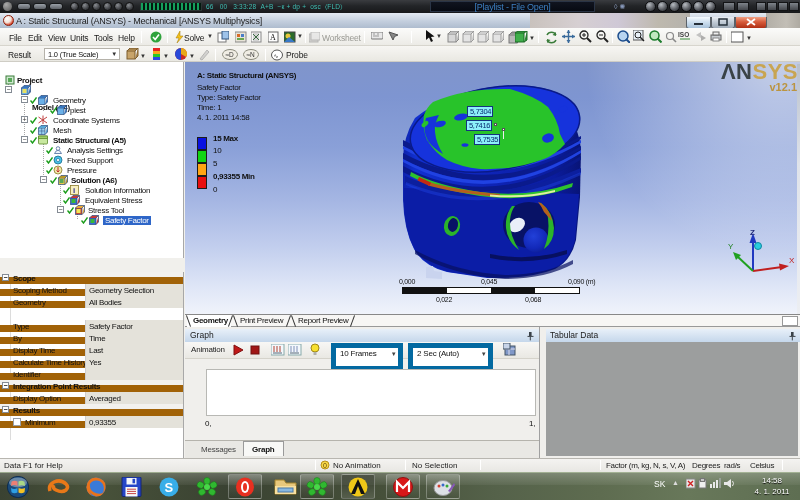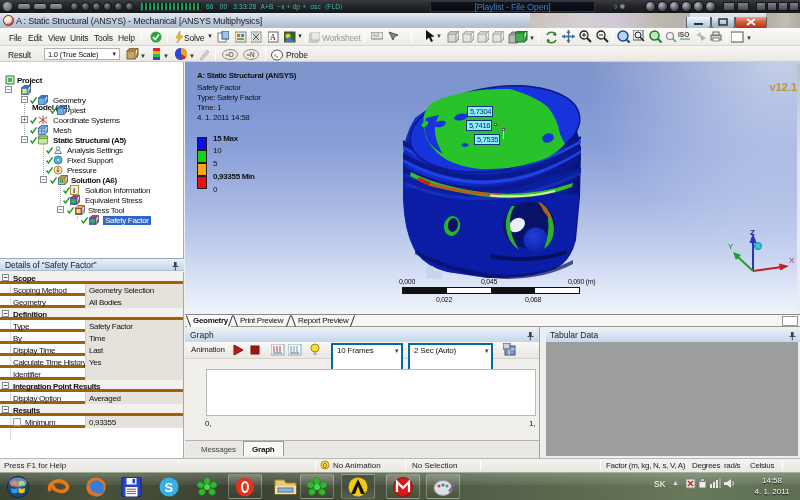--- a/index.html
+++ b/index.html
@@ -40,21 +40,21 @@
 .phdr{position:absolute;left:0;width:184px;height:13px;font-size:8.5px;letter-spacing:-0.1px;line-height:13px;padding-left:5px}
 #ohdr{top:62px;background:linear-gradient(#b9cce9,#8fafdd);color:#fff}
 #dhdr{top:258px;background:linear-gradient(#e8f0f9,#c5d7eb);color:#222;border-top:1px solid #98a8bc;border-bottom:1px solid #aebdd0;height:13px}
 .pin{position:absolute;width:7px;height:9px;font-size:8px}
 .trow{position:absolute;height:10px;font-size:8px;color:#111;letter-spacing:-0.3px;white-space:nowrap}
 .eb{position:absolute;width:7px;height:7px;background:#fff;border:1px solid #848b94;font-size:7px;line-height:5px;text-align:center;color:#333}
 .chk{position:absolute;width:8px;height:8px}
 .ticon{position:absolute;width:9px;height:9px}
 #seltxt{background:#2e66c8;color:#fff;padding:0 2px}
 #details{left:0;top:272px;width:184px;height:186px;background:#fff;border-right:1px solid #a8a8a8}
-.drow{position:absolute;left:0;width:183px;height:12px;border-bottom:3px solid #a16207;font-size:8px;letter-spacing:-0.3px;color:#111}
+.drow{position:absolute;left:0;width:183px;height:12px;border-bottom:7px solid #a16207;font-size:8px;letter-spacing:-0.3px;color:#111}
 .dlab{position:absolute;left:13px;top:2px}
 .dval{position:absolute;left:85px;top:0;width:98px;height:12px;background:#e4e2da;border-left:1px solid #cfcfcf;padding:2px 0 0 3px}
 .dcat{background:#f2f1ee;font-weight:bold}
 
 #viewport{left:185px;top:62px;width:615px;height:252px;
 background:radial-gradient(circle 280px at 97% 0%,rgba(255,255,255,.55),rgba(255,255,255,0) 70%),
 linear-gradient(#8095cb,#7e95d1 14%,#8aa0d8 34%,#a5b6e3 55%,#c3cfee 74%,#e0e7f7 90%,#f0f3fb 100%)}
 #vpline{left:185px;top:62px;width:615px;height:2px;background:#26324f}
 .vtxt{position:absolute;font-size:8px;color:#101010;letter-spacing:-0.3px;white-space:nowrap}
 .cbox{position:absolute;width:10px;height:13px;border:1px solid #1c1c1c}
@@ -65,21 +65,21 @@
 #logover{position:absolute;right:3px;top:19px;font-size:11px;font-weight:bold;color:#bb9440}
 .rlab{position:absolute;font-size:7px;color:#111;letter-spacing:-0.3px}
 
 #vtabs{left:185px;top:314px;width:615px;height:13px;background:#f7f6f4;border-top:1px solid #888;border-bottom:1px solid #999}
 .vtab{position:absolute;top:1px;height:11px;font-size:8px;color:#111;letter-spacing:-0.3px;white-space:nowrap}
 .vsl{position:absolute;top:0px;width:1px;height:12px;background:#333;transform:rotate(20deg)}
 
 #graph{left:185px;top:327px;width:355px;height:131px;background:#f0efec;border-right:1px solid #a0a0a0}
 #ghdr{position:absolute;left:0;top:2px;width:354px;height:13px;background:linear-gradient(#e8f0f9,#c5d7eb);font-size:8.5px;color:#222;line-height:13px;padding-left:5px}
 #gtools{position:absolute;left:0;top:15px;width:354px;height:17px;background:linear-gradient(#f8f7f5,#e9e8e3);border-bottom:1px solid #d5d3cb}
-.combo{position:absolute;height:28px;background:#fff;border:2px solid #0369a1;font-size:8px;color:#111;line-height:12px;padding-left:4px;letter-spacing:-0.2px}
+.combo{position:absolute;height:28px;background:#fff;border:5px solid #0369a1;font-size:8px;color:#111;line-height:12px;padding-left:4px;letter-spacing:-0.2px}
 .carr{position:absolute;width:9px;height:11px;font-size:6px;color:#444;text-align:center;line-height:11px}
 #chart{position:absolute;left:21px;top:42px;width:330px;height:47px;background:#fff;border:1px solid #b8b8b4}
 #gtabs{position:absolute;left:0;top:113px;width:354px;height:18px;background:#e9e8e4;border-top:1px solid #b5b3ac}
 .gtab{position:absolute;top:1px;height:15px;font-size:8px;padding:3px 8px 0 8px;color:#333;letter-spacing:-0.2px}
 
 #tabular{left:541px;top:327px;width:290px;height:131px;background:#f0efec}
 #thdr{position:absolute;left:5px;top:2px;width:254px;height:13px;background:linear-gradient(#e8f0f9,#c5d7eb);font-size:8.5px;color:#222;line-height:13px;padding-left:4px}
 #tbody{position:absolute;left:5px;top:15px;width:252px;height:114px;background:#9c9e9e}
 
 #status{left:0;top:458px;width:800px;height:14px;background:linear-gradient(#f4f3f1,#e8e7e3);border-top:1px solid #b8b6b0;font-size:8px;color:#222}
@@ -587,44 +587,34 @@
  <div class="ticon" style="left:89px;top:140px">
         <svg width="10" height="10">
           <rect x="0.5" y="3" width="6.5" height="6.5" fill="#3868d8" stroke="#2c4c7c" stroke-width="0.7"></rect>
           <path d="M0.5 3 L3 0.5 L9.5 0.5 L7 3 M7 9.5 L9.5 7 L9.5 0.5" fill="#c83838" stroke="#2c4c7c" stroke-width="0.7"></path>
           <rect x="1.5" y="4" width="4" height="4" fill="#38b838"></rect>
         </svg>
       </div>
  <div class="trow" style="left:103px;top:141px"><span id="seltxt">Safety Factor</span></div>
 </div>
 
-<div class="phdr" id="dhdr">Details of “Safety Factor”<span class="pin" style="right:6px;top:0">
-        <svg width="8" height="11" style="display:block;margin-top:2px">
-          <rect x="3" y="1" width="2.6" height="4" fill="#3a4148"></rect>
-          <path d="M1.5 5.4 h6 M4.3 5.4 v4" stroke="#3a4148" stroke-width="1"></path>
-        </svg>
-      </span></div>
 <div class="ab" id="details">
  <div class="ab" style="left:10px;top:0;width:1px;height:168px;background:#dcdcdc"></div>
  <div class="drow dcat" style="top:0px">
         <span class="ab" style="left:2px;top:2px;width:7px;height:7px;background:#fff;border:1px solid #848b94;font-size:7px;line-height:5px;text-align:center">−</span>
         <span class="dlab b">Scope</span>
       </div>
  <div class="drow" style="top:12px">
         <span class="dlab">Scoping Method</span>
         <span class="dval">Geometry Selection</span>
       </div>
  <div class="drow" style="top:24px">
         <span class="dlab">Geometry</span>
         <span class="dval">All Bodies</span>
       </div>
- <div class="drow dcat" style="top:36px">
-        <span class="ab" style="left:2px;top:2px;width:7px;height:7px;background:#fff;border:1px solid #848b94;font-size:7px;line-height:5px;text-align:center">−</span>
-        <span class="dlab b">Definition</span>
-      </div>
  <div class="drow" style="top:48px">
         <span class="dlab">Type</span>
         <span class="dval">Safety Factor</span>
       </div>
  <div class="drow" style="top:60px">
         <span class="dlab">By</span>
         <span class="dval">Time</span>
       </div>
  <div class="drow" style="top:72px">
         <span class="dlab">Display Time</span>
@@ -652,20 +642,21 @@
       </div>
  <div class="drow" style="top:144px">
         <span class="ab" style="left:13px;top:2px;width:8px;height:8px;background:#fff;border:1px solid #9aa0a8"></span>
         <span class="dlab" style="left:25px">Minimum</span>
         <span class="dval">0,93355</span>
       </div>
 </div>
 
 <div class="ab" id="vpline"></div>
 <div class="ab" id="viewport">
+  <div id="logo">ΛN<i>SYS</i></div>
   <div id="logover">v12.1</div>
   <div class="vtxt b" style="left:12px;top:9px">A: Static Structural (ANSYS)</div>
   <div class="vtxt" style="left:12px;top:21px">Safety Factor</div>
   <div class="vtxt" style="left:12px;top:31px">Type: Safety Factor</div>
   <div class="vtxt" style="left:12px;top:41px">Time: 1</div>
   <div class="vtxt" style="left:12px;top:51px">4. 1. 2011 14:58</div>
   <div class="cbox" style="left:12px;top:75px;background:#0a12e0"></div>
   <div class="cbox" style="left:12px;top:88px;background:#12d512"></div>
   <div class="cbox" style="left:12px;top:101px;background:#ffa615"></div>
   <div class="cbox" style="left:12px;top:114px;background:#e81010"></div>
@@ -832,21 +823,21 @@
   <div id="thdr">Tabular Data<span class="pin" style="right:5px;top:0">
           <svg width="8" height="11" style="display:block;margin-top:2px">
             <rect x="3" y="1" width="2.6" height="4" fill="#3a4148"></rect>
             <path d="M1.5 5.4 h6 M4.3 5.4 v4" stroke="#3a4148" stroke-width="1"></path>
           </svg>
         </span></div>
   <div id="tbody"></div>
 </div>
 
 <div class="ab" id="status">
-  <div class="ab" style="left:4px;top:2px">Press F1 for Help</div>
+  <div class="ab" style="left:4px;top:2px">Data F1 for Help</div>
   <div class="ab" style="left:333px;top:2px">No Animation</div>
   <div class="ab" style="left:412px;top:2px">No Selection</div>
   <div class="ab" style="left:606px;top:2px;letter-spacing:-0.3px">Factor (m, kg, N, s, V, A)</div>
       <div class="ab" style="left:692px;top:2px;letter-spacing:-0.3px">Degrees</div>
       <div class="ab" style="left:724px;top:2px;letter-spacing:-0.3px">rad/s</div>
       <div class="ab" style="left:750px;top:2px;letter-spacing:-0.3px">Celsius</div>
 </div>
 <div class="ssep" style="left:315px"></div>
     <div class="ssep" style="left:405px"></div>
     <div class="ssep" style="left:480px"></div>

